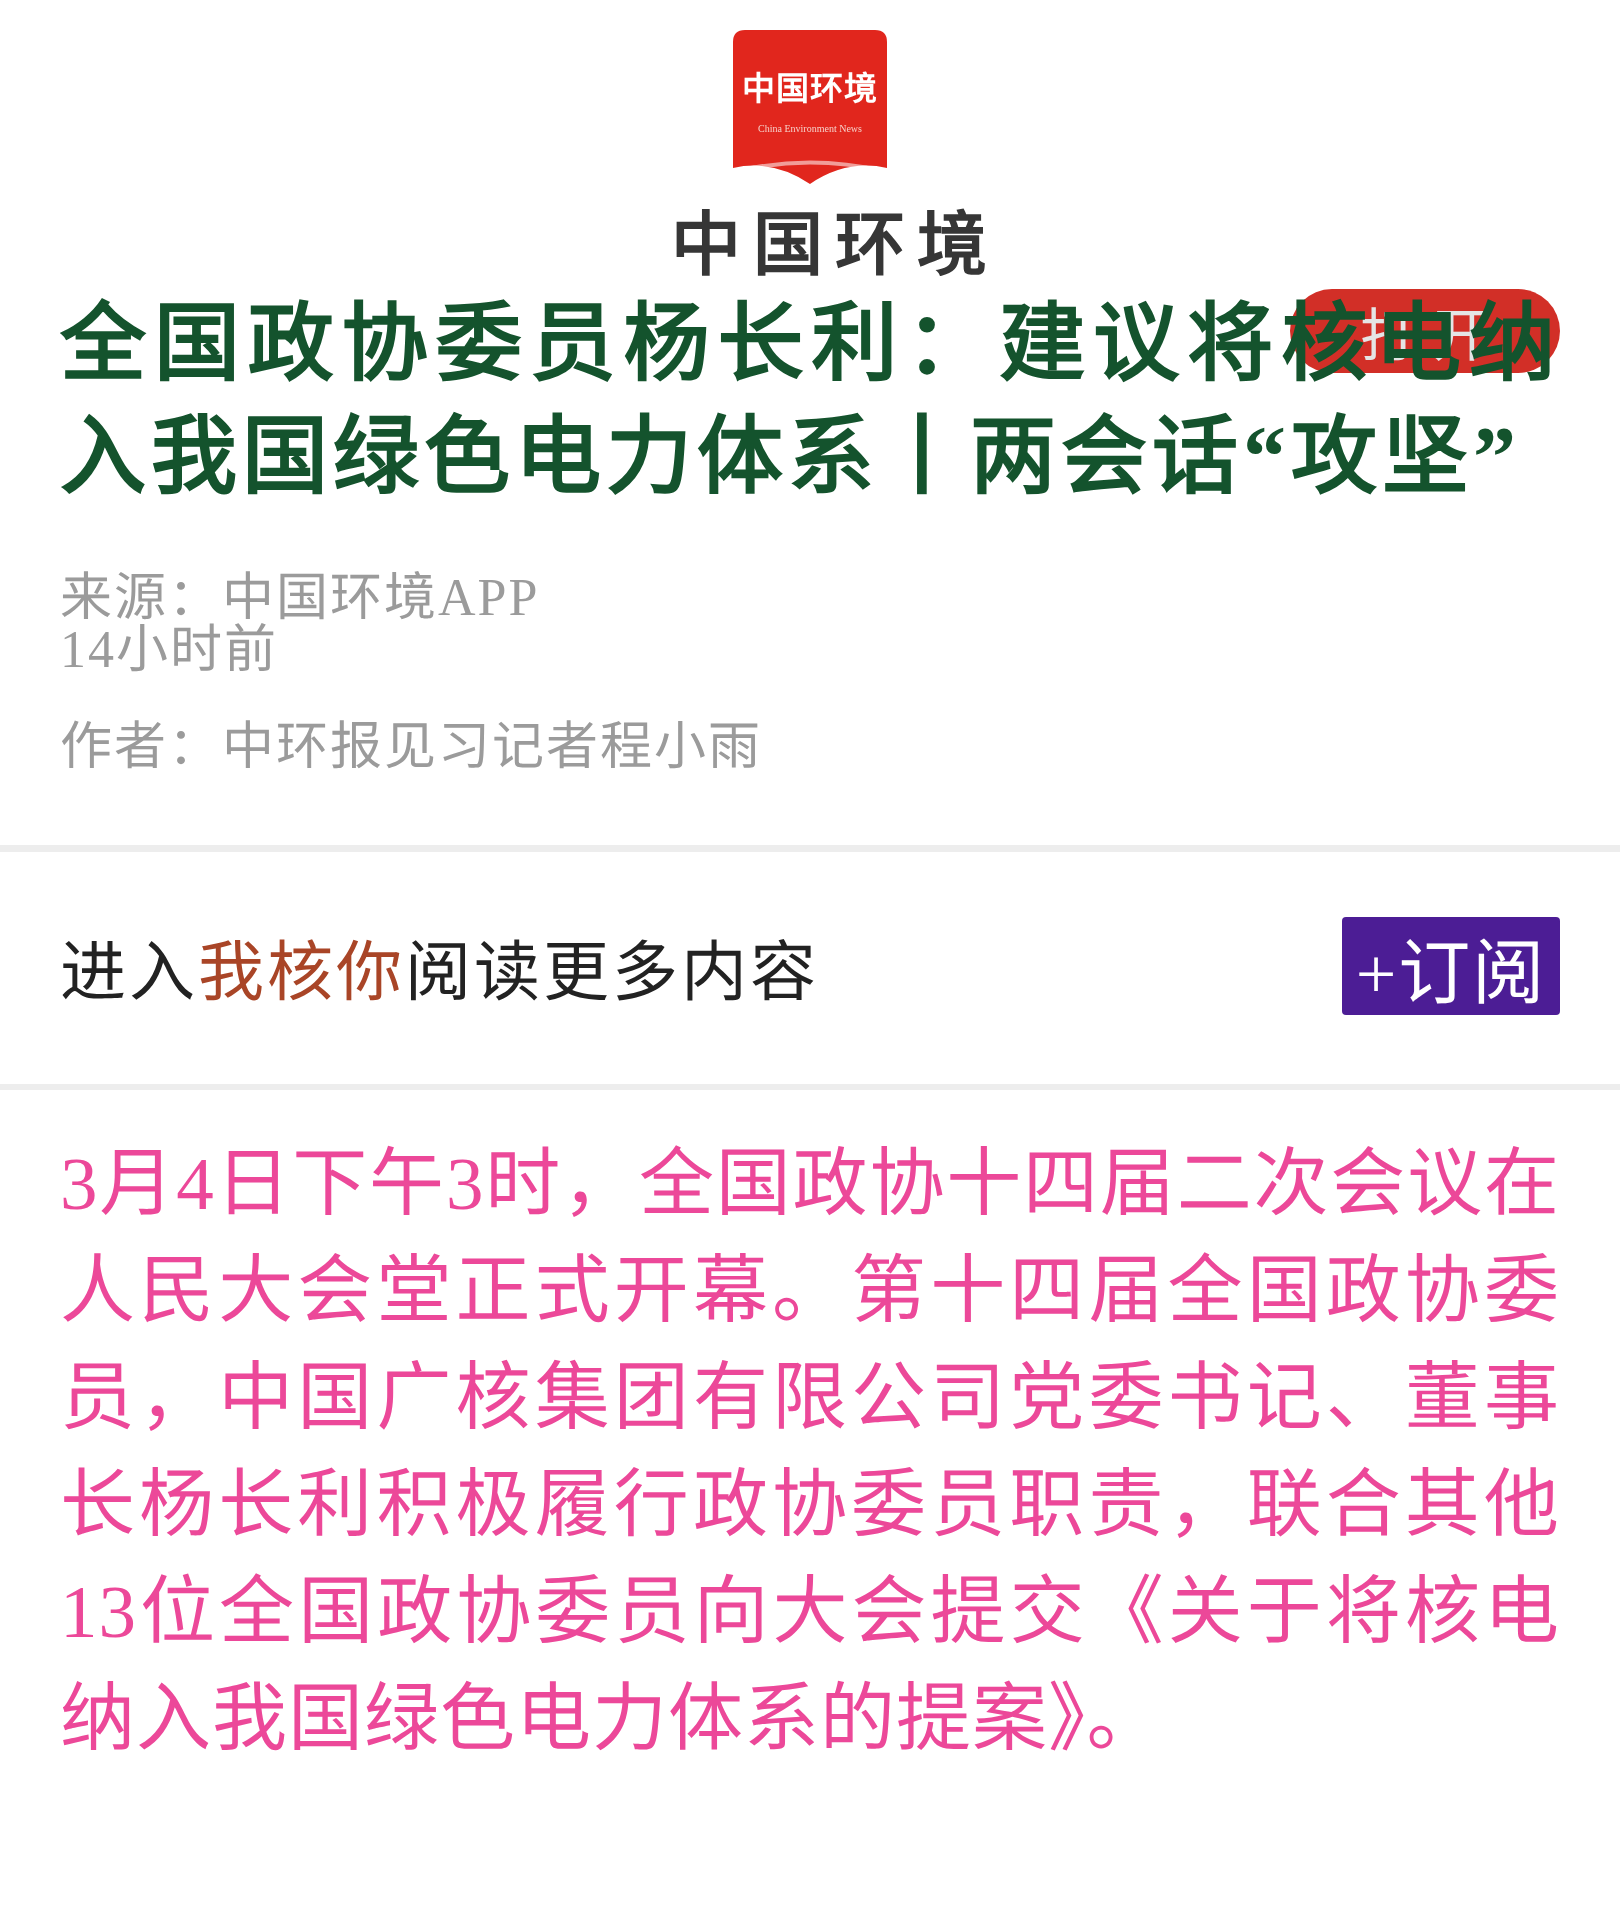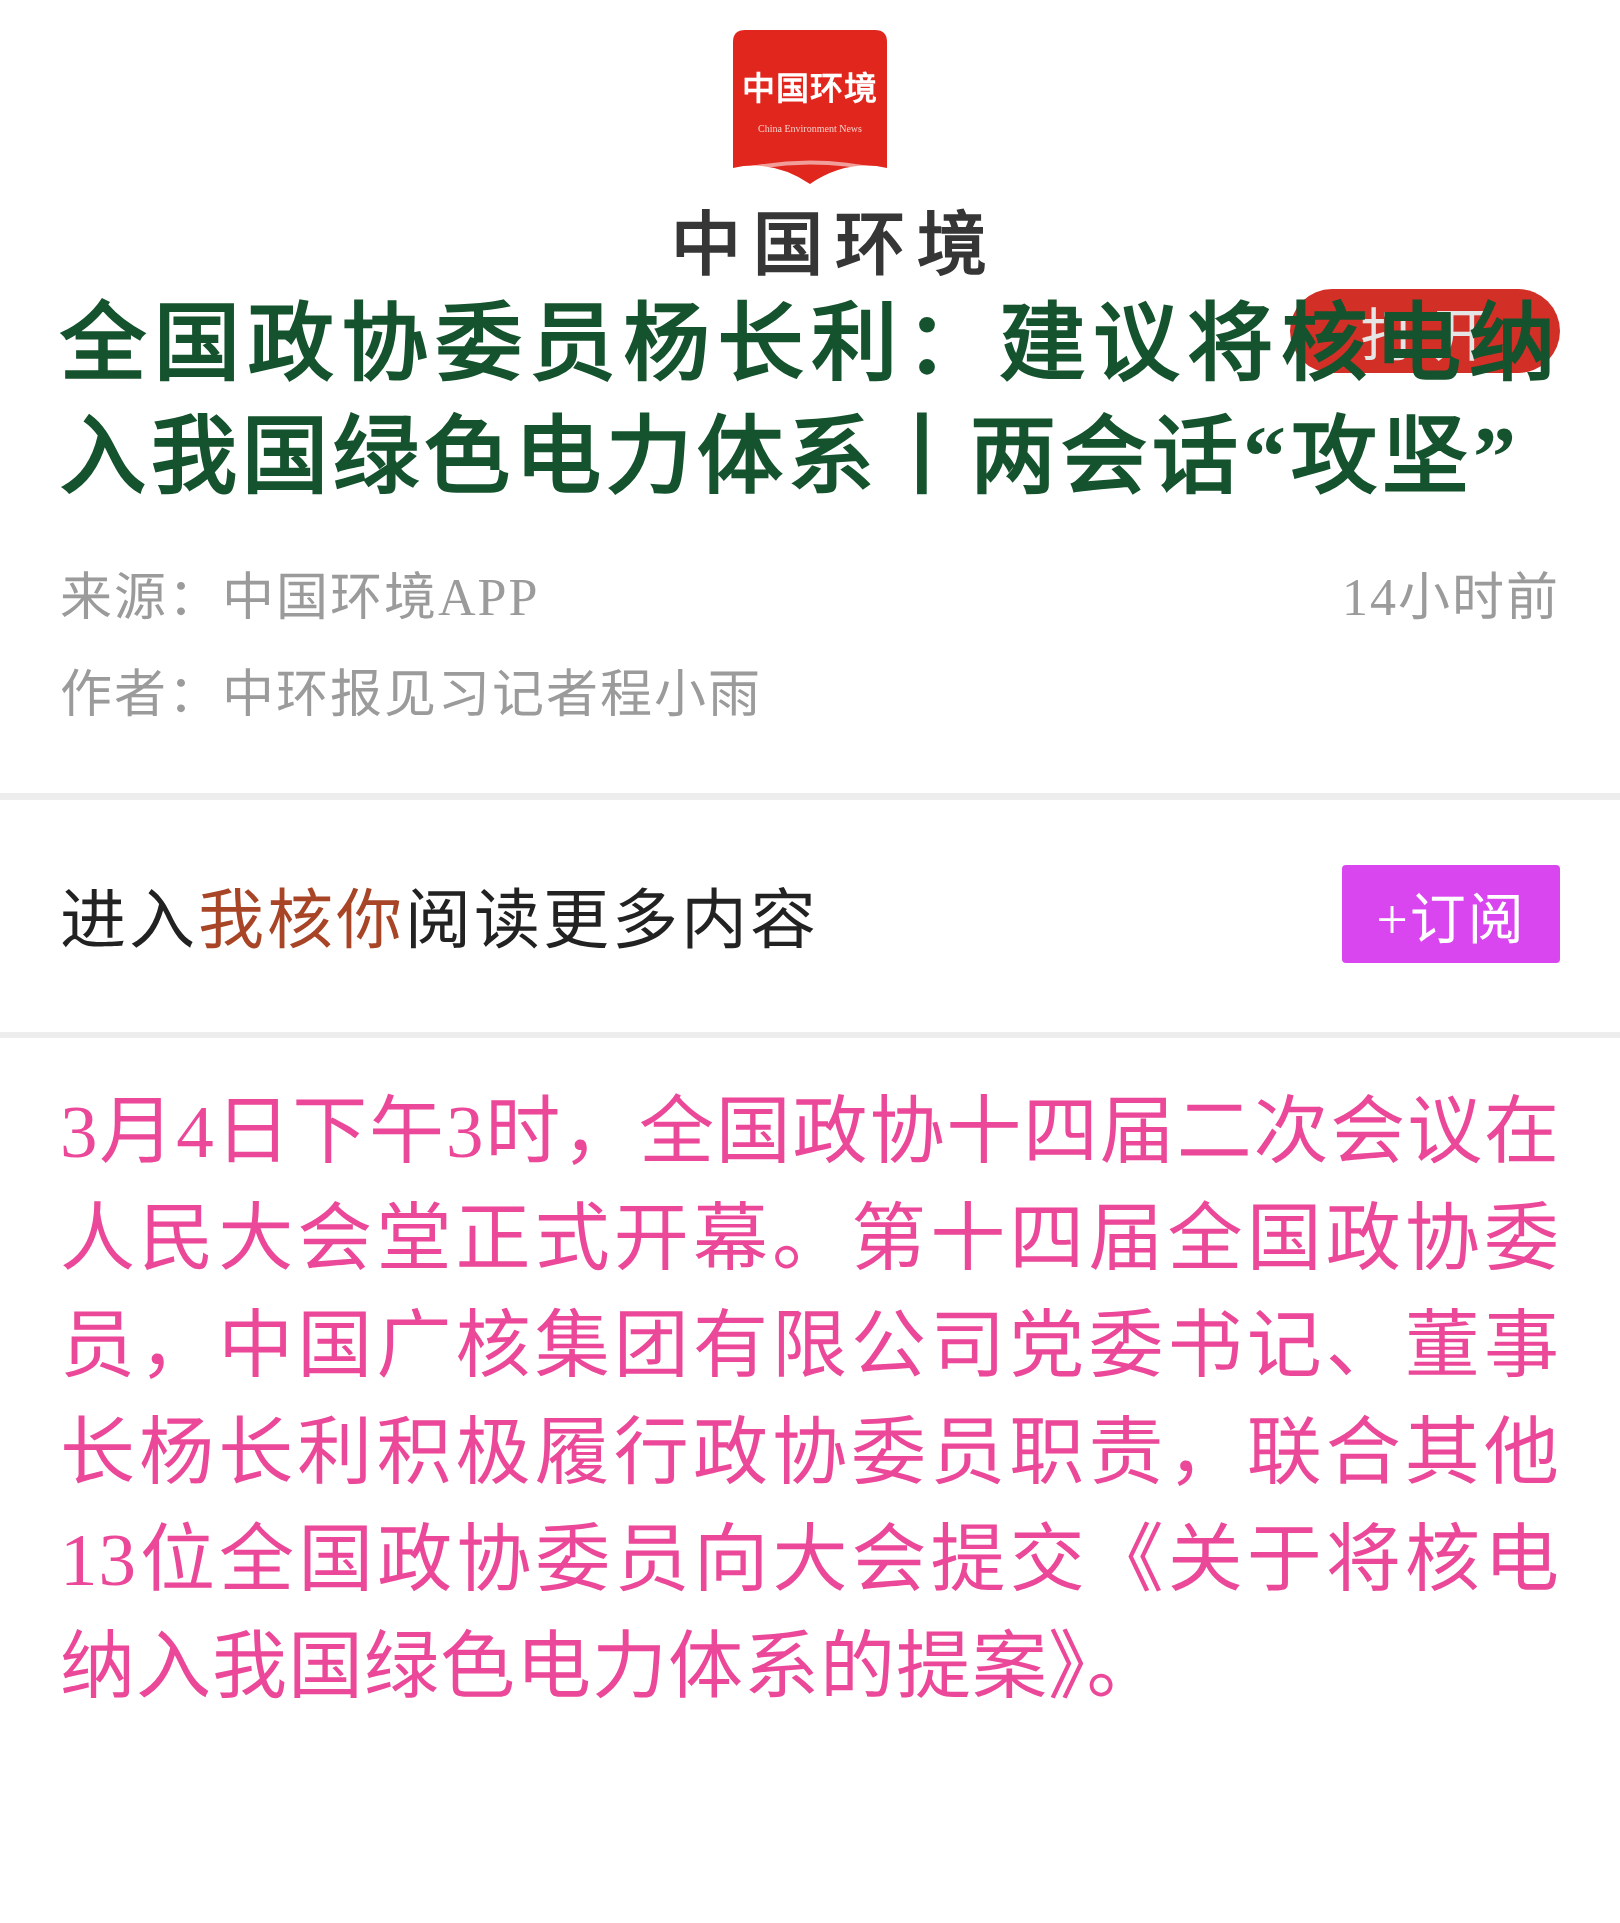--- a/index.html
+++ b/index.html
@@ -60,21 +60,21 @@
   }
   .meta-row {
     display: flex;
     justify-content: space-between;
     align-items: baseline;
     font-size: 52px;
     line-height: 52px;
     color: #9b9b9b;
     letter-spacing: 2px;
   }
-  .meta-row.first { margin-top: 58px; }
+  .meta-row.first { margin-top: 58px; flex-direction: column; }
   .meta-row.second { margin-top: 45px; }
 
   .divider {
     margin: 72px -60px 0;
     height: 7px;
     background: #ededed;
   }
   .divider.second { margin-top: 68px; height: 6px; }
 
   
@@ -89,23 +89,23 @@
   .subscribe-text {
     font-size: 66px;
     letter-spacing: 3px;
     color: #222222;
     white-space: nowrap;
   }
   .channel-link { color: #a94527; cursor: pointer; }
   .subscribe-btn {
     width: 218px;
     height: 98px;
-    background: #d946ef;
+    background: #4c1d95;
     color: #ffffff;
-    font-size: 56px;
+    font-size: 72px;
     letter-spacing: 2px;
     border: none;
     border-radius: 4px;
     display: flex;
     align-items: center;
     justify-content: center;
     cursor: pointer;
     font-family: serif;
     flex: 0 0 auto;
   }

